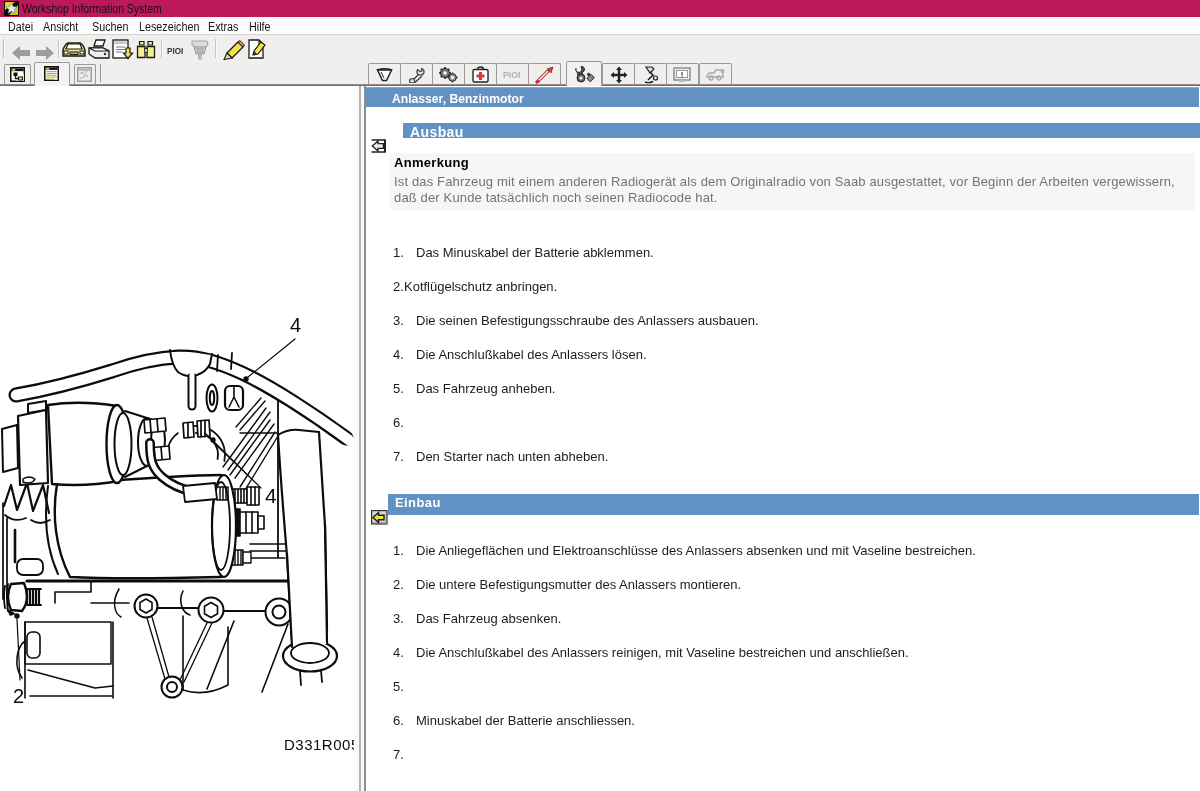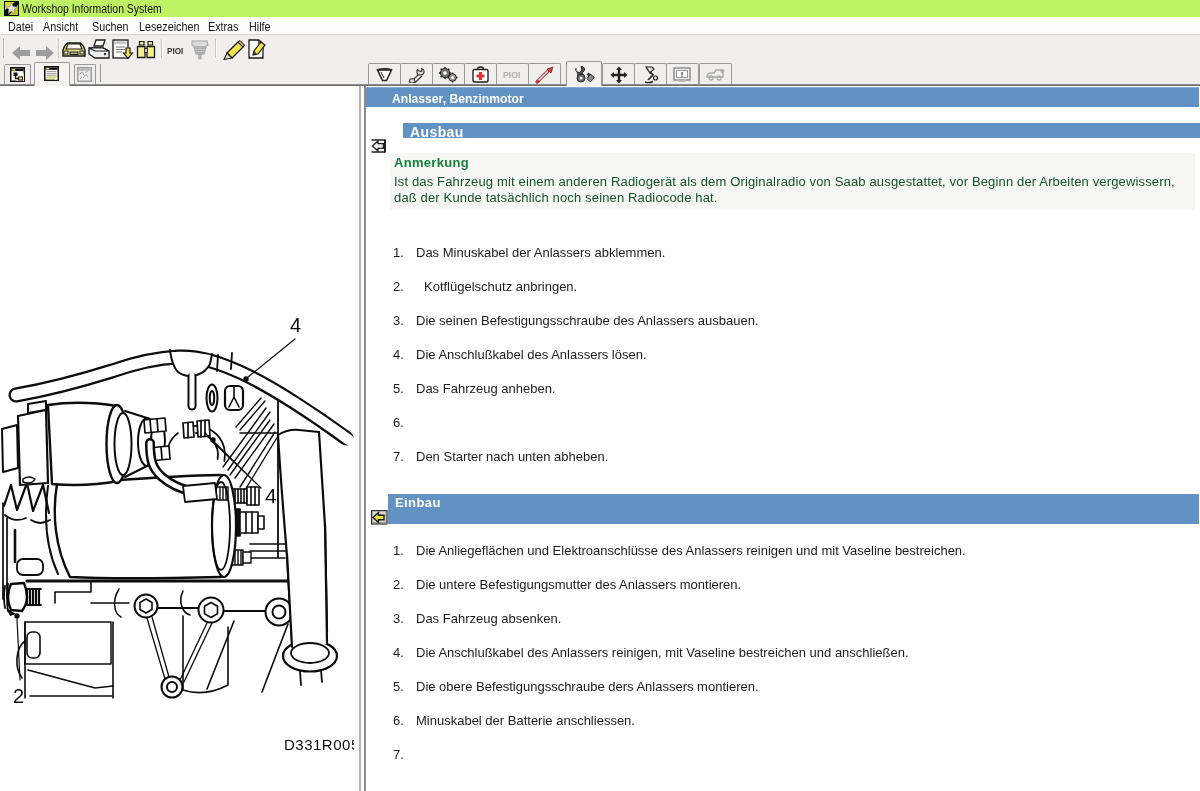--- a/index.html
+++ b/index.html
@@ -1,20 +1,20 @@
 <!DOCTYPE html>
 <html><head>
 <meta charset="utf-8">
 <style>
   html,body{margin:0;padding:0;}
   body{width:1200px;height:791px;position:relative;overflow:hidden;
        font-family:"Liberation Sans",sans-serif;background:#fff;}
   .abs{position:absolute;}
   
-  #titlebar{left:0;top:0;width:1200px;height:17px;background:#bef264;}
+  #titlebar{left:0;top:0;width:1200px;height:17px;background:#be185d;}
   #titletext{left:22px;top:2px;font-size:12px;color:#111;transform:scaleX(.87);transform-origin:left center;}
   #menubar{left:0;top:17px;width:1200px;height:17px;background:#fdfdfd;}
   .menuitem{position:absolute;top:3px;font-size:12.5px;color:#151515;transform:scaleX(.86);transform-origin:left center;}
   #toolbar{left:0;top:34px;width:1200px;height:27px;background:#f0efee;border-top:1px solid #d5d3d2;}
   #tabrow{left:0;top:61px;width:1200px;height:24px;background:#f0efee;}
   #tabrowline{left:0;top:84px;width:1200px;height:1px;background:#8f8f8f;}
   #mainline{left:0;top:85px;width:1200px;height:1px;background:#6e6e6e;}
   .vsep{position:absolute;top:4px;width:1px;height:19px;background:#c8c6c4;border-right:1px solid #fbfbfb;}
   
   .ltab{position:absolute;background:#efeeec;border:1px solid #9a9a9a;border-bottom:none;border-radius:2px 2px 0 0;}
@@ -25,25 +25,25 @@
   #gutter{left:354px;top:86px;width:10px;height:705px;background:#fafafa;}
   #gline{left:359px;top:86px;width:2px;height:705px;background:#b2b2b2;}
   #divider{left:364px;top:86px;width:2px;height:705px;background:#8c8c8c;}
   #rightpanel{left:366px;top:86px;width:834px;height:705px;background:#ffffff;}
   
   .bluebar{position:absolute;background:#6292c4;color:#ffffff;font-weight:bold;}
   #hdr{left:0px;top:1px;width:833px;height:19px;font-size:13.5px;border-top:1px solid #84a8d4;}
   #hdr span{position:absolute;left:26px;top:3px;transform:scaleX(.9);transform-origin:left center;}
   #ausbar{left:37px;top:37px;width:811px;height:15px;font-size:14px;letter-spacing:0.4px;}
   #ausbar span{position:absolute;left:7px;top:1px;}
-  #einbar{left:22px;top:408px;width:811px;height:30px;font-size:13px;letter-spacing:0.4px;text-align:center;}
+  #einbar{left:22px;top:408px;width:811px;height:21px;font-size:13px;letter-spacing:0.4px;text-align:center;}
   #einbar span{position:absolute;left:7px;top:1px;}
   #noteblock{left:24px;top:67px;width:805px;height:57px;background:#f6f6f5;}
-  #anmerkung{left:28px;top:69px;font-size:13px;font-weight:bold;color:#15803d;letter-spacing:0.3px;}
-  #notepara{left:28px;top:88px;width:806px;font-size:13px;color:#14532d;line-height:15.5px;letter-spacing:0.15px;}
+  #anmerkung{left:28px;top:69px;font-size:13px;font-weight:bold;color:#000000;letter-spacing:0.3px;}
+  #notepara{left:28px;top:88px;width:806px;font-size:13px;color:#737373;line-height:15.5px;letter-spacing:0.15px;}
   .li{position:absolute;font-size:13px;color:#1c1c1c;letter-spacing:0px;white-space:nowrap;}
   .ln{position:absolute;width:20px;text-align:left;font-size:13px;color:#1c1c1c;}
 </style>
 </head>
 <body>
 <div class="abs" id="titlebar">
   <svg class="abs" style="left:4px;top:1px" width="15" height="15" viewBox="0 0 15 15">
     <rect x="0" y="0" width="15" height="15" fill="#0a0a0a"></rect>
     <path d="M 1,1 L 11,1 L 1,9 Z" fill="#d8d828"></path>
     <path d="M 14,4 L 14,14 L 5,14 Z" fill="#c8c818"></path>
@@ -401,43 +401,42 @@
       <span>Ausbau</span>
     </div>
   <div class="bluebar" id="einbar">
       <span>Einbau</span>
     </div>
   <div class="abs" id="noteblock"></div>
   <div class="abs" id="anmerkung">Anmerkung</div>
   <div class="abs" id="notepara">Ist das Fahrzeug mit einem anderen Radiogerät als dem Originalradio von Saab ausgestattet, vor Beginn der Arbeiten vergewissern,<br>daß der Kunde tatsächlich noch seinen Radiocode hat.</div>
 
   <div class="ln" style="left:27px;top:159px">1.</div>
-    <div class="li" style="left:50px;top:159px">Das Minuskabel der Anlassers abklemmen.</div>
+    <div class="li" style="left:50px;top:159px">Das Minuskabel der Batterie abklemmen.</div>
   <div class="ln" style="left:27px;top:193px">2.</div>
-    <div class="li" style="left:58px;top:193px">Kotflügelschutz anbringen.</div>
+    <div class="li" style="left:38px;top:193px">Kotflügelschutz anbringen.</div>
   <div class="ln" style="left:27px;top:227px">3.</div>
     <div class="li" style="left:50px;top:227px">Die seinen Befestigungsschraube des Anlassers ausbauen.</div>
   <div class="ln" style="left:27px;top:261px">4.</div>
     <div class="li" style="left:50px;top:261px">Die Anschlußkabel des Anlassers lösen.</div>
   <div class="ln" style="left:27px;top:295px">5.</div>
     <div class="li" style="left:50px;top:295px">Das Fahrzeug anheben.</div>
   <div class="ln" style="left:27px;top:329px">6.</div>
   <div class="ln" style="left:27px;top:363px">7.</div>
     <div class="li" style="left:50px;top:363px">Den Starter nach unten abheben.</div>
 
   <div class="ln" style="left:27px;top:457px">1.</div>
-    <div class="li" style="left:50px;top:457px">Die Anliegeflächen und Elektroanschlüsse des Anlassers reinigen und mit Vaseline bestreichen.</div>
+    <div class="li" style="left:50px;top:457px">Die Anliegeflächen und Elektroanschlüsse des Anlassers absenken und mit Vaseline bestreichen.</div>
   <div class="ln" style="left:27px;top:491px">2.</div>
     <div class="li" style="left:50px;top:491px">Die untere Befestigungsmutter des Anlassers montieren.</div>
   <div class="ln" style="left:27px;top:525px">3.</div>
     <div class="li" style="left:50px;top:525px">Das Fahrzeug absenken.</div>
   <div class="ln" style="left:27px;top:559px">4.</div>
     <div class="li" style="left:50px;top:559px">Die Anschlußkabel des Anlassers reinigen, mit Vaseline bestreichen und anschließen.</div>
   <div class="ln" style="left:27px;top:593px">5.</div>
-    <div class="li" style="left:50px;top:593px">Die obere Befestigungsschraube ders Anlassers montieren.</div>
   <div class="ln" style="left:27px;top:627px">6.</div>
     <div class="li" style="left:50px;top:627px">Minuskabel der Batterie anschliessen.</div>
   <div class="ln" style="left:27px;top:661px">7.</div>
 
   <svg class="abs" id="ausicon" style="left:5px;top:53px" width="16" height="14" viewBox="0 0 16 14">
     <path d="M 0.5,1 H 14 M 0.5,13 H 14" stroke="#222" stroke-width="1.7" fill="none"></path>
     <path d="M 14,0.5 V 13.5" stroke="#222" stroke-width="2" fill="none"></path>
     <path d="M 1.3,7 L 7,2 L 7,4.7 L 12.4,4.7 L 12.4,9.3 L 7,9.3 L 7,12 Z" fill="#ececec" stroke="#222" stroke-width="1.3"></path>
   </svg>
   <svg class="abs" id="einicon" style="left:5px;top:424px" width="17" height="15" viewBox="0 0 17 15">

